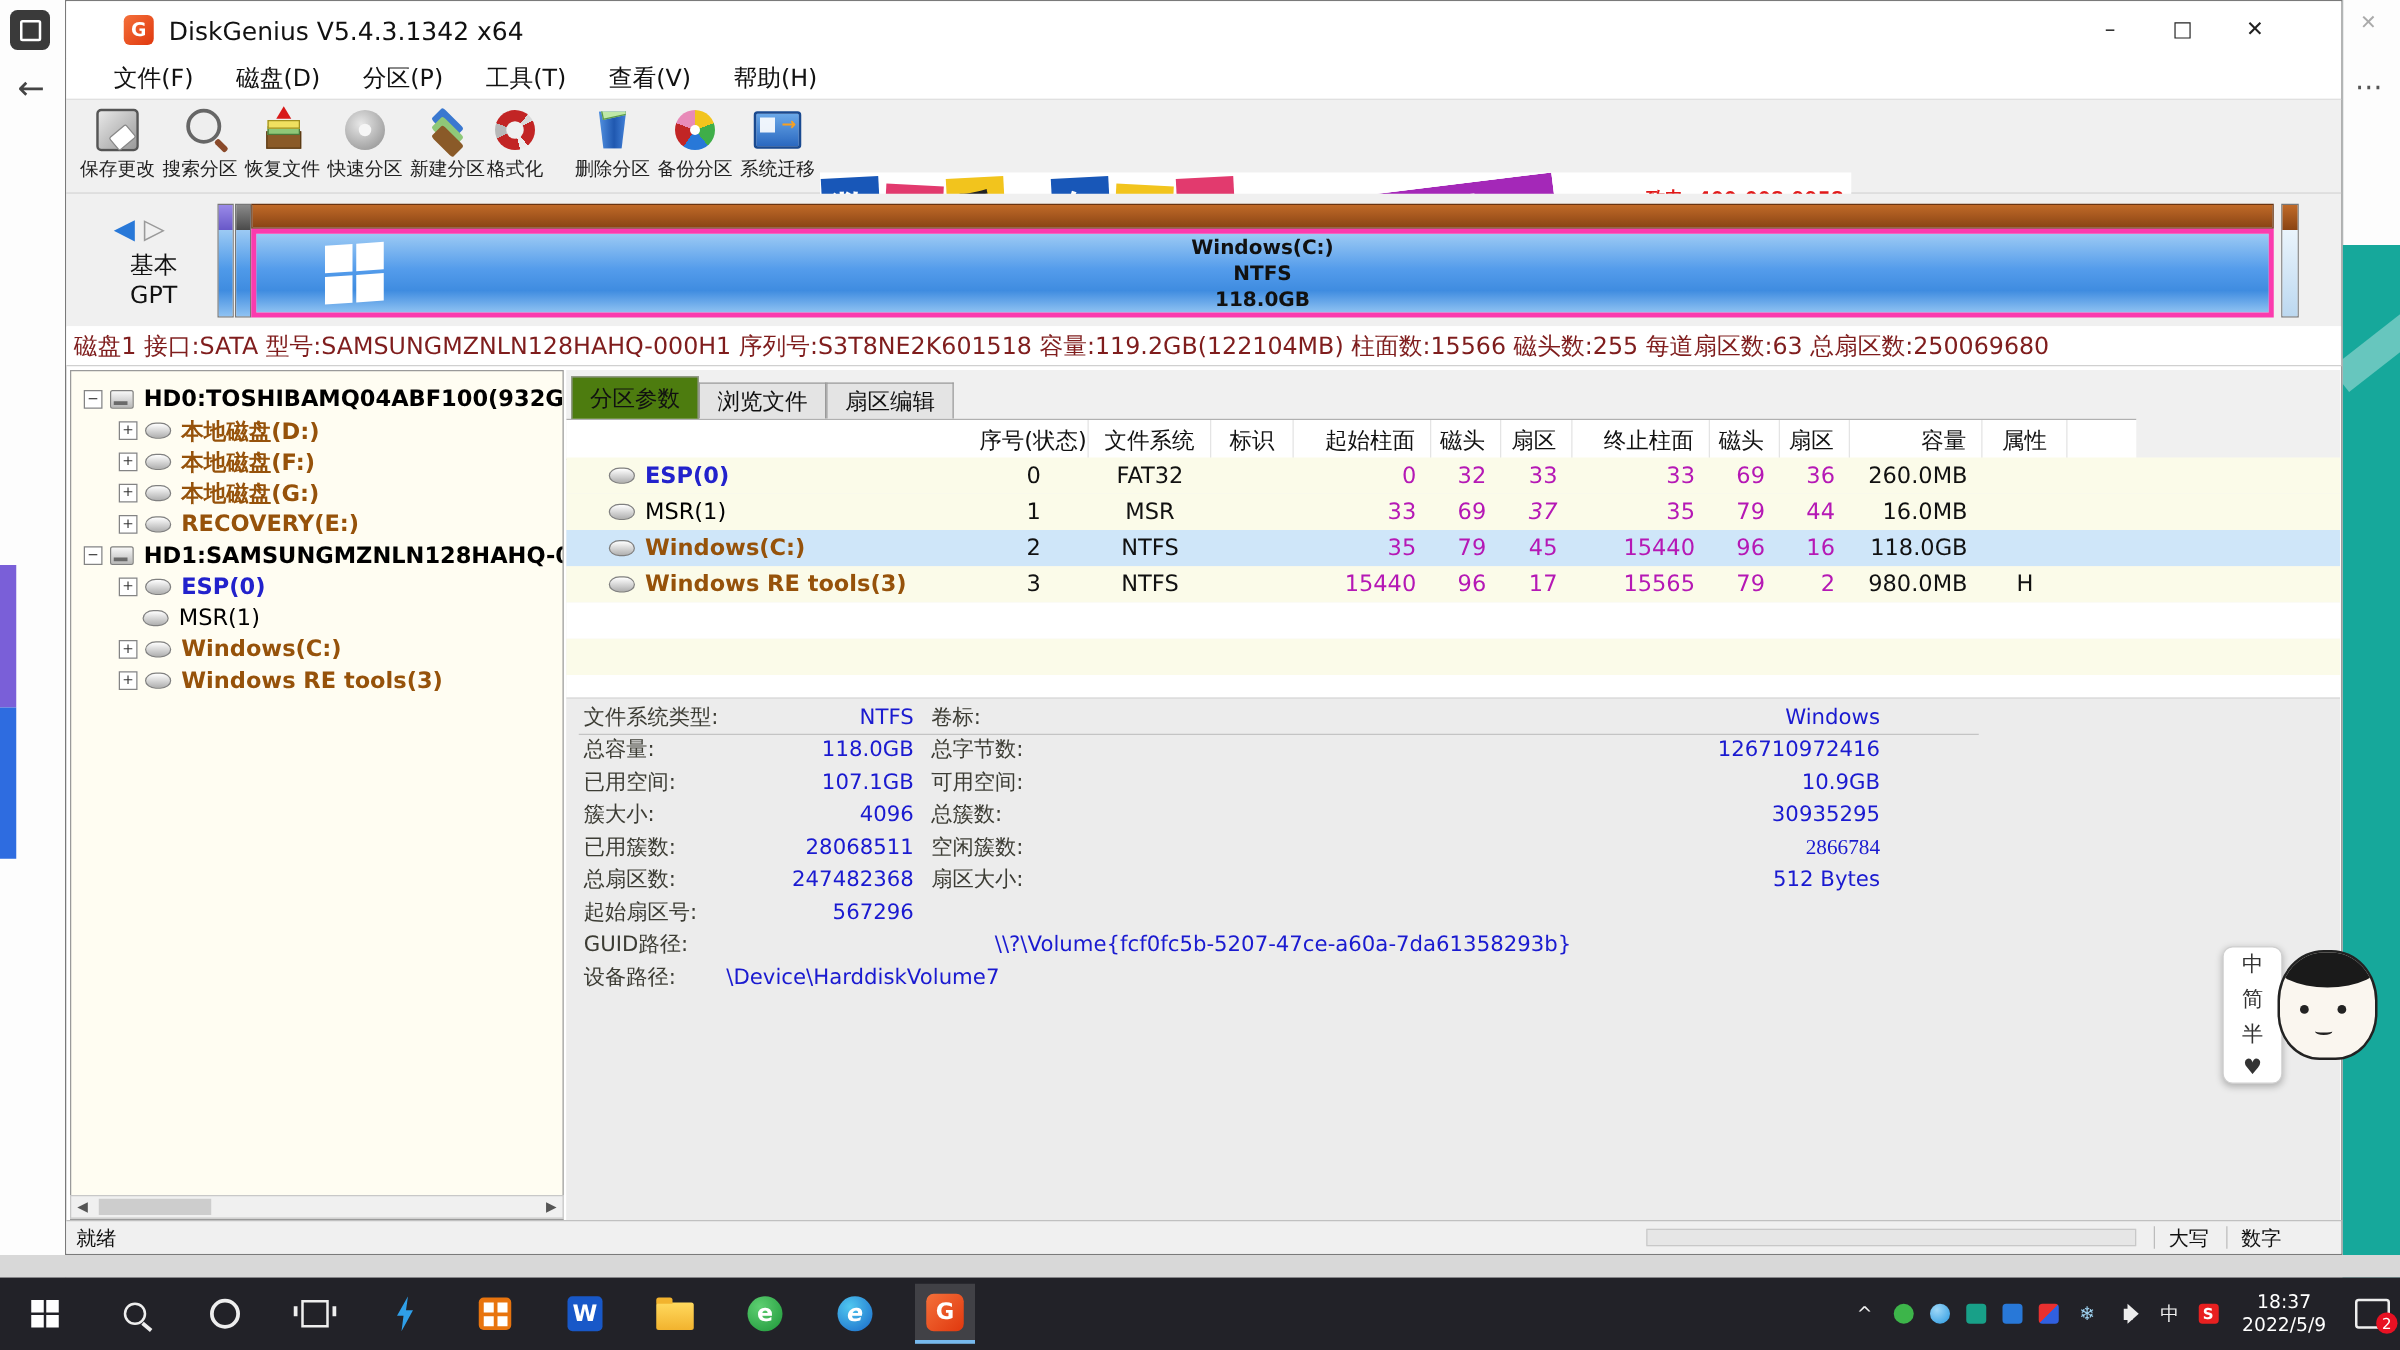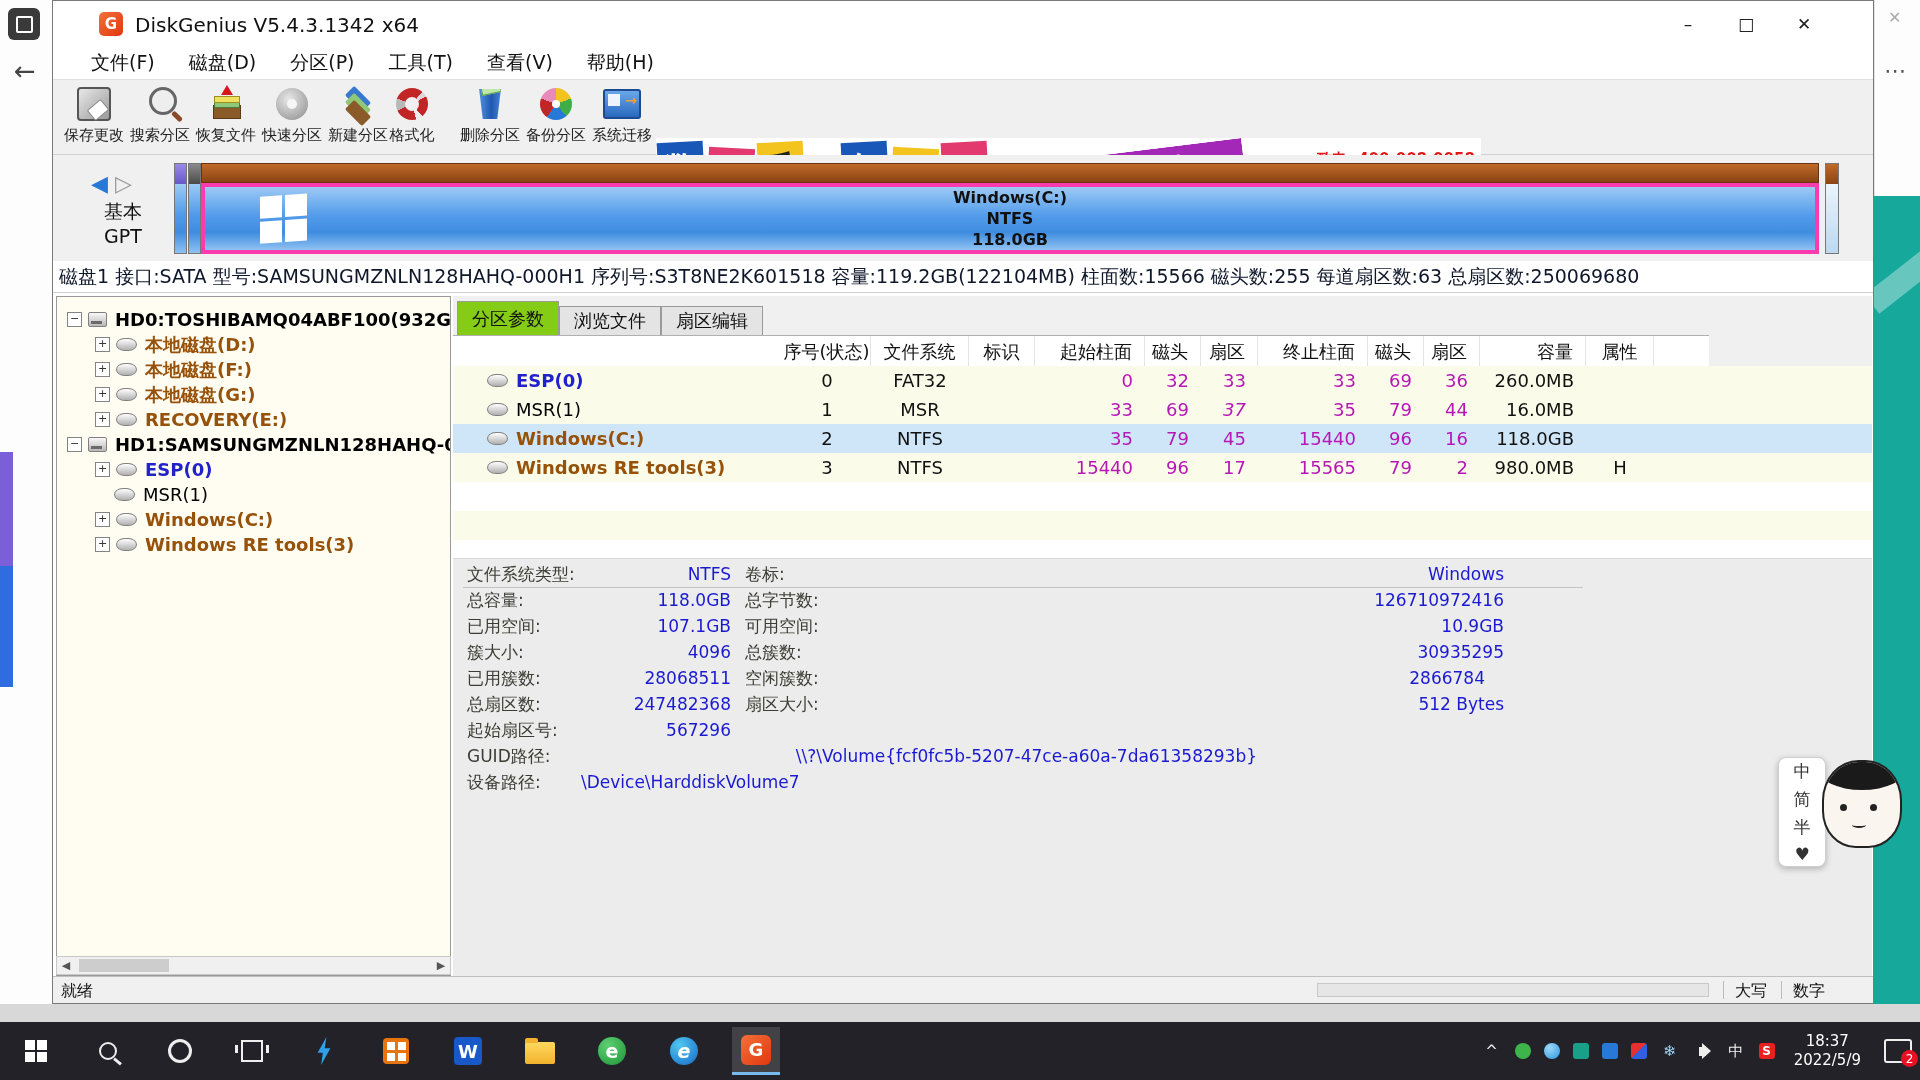--- a/index.html
+++ b/index.html
@@ -99,39 +99,39 @@
     background:linear-gradient(180deg,#9ccaf4 0%,#549ceb 45%,#3f8ce0 72%,#8fc2f2 100%);position:relative;}
   .winlogo{position:absolute;left:55px;top:8px;width:48px;height:48px;display:grid;grid-template-columns:22px 22px;grid-template-rows:22px 22px;gap:3px;transform:skewY(-4deg);}
   .winlogo i{background:#fff;}
   .mainbar-text{position:absolute;left:0;top:0;width:100%;height:63px;text-align:center;font-size:16px;font-weight:600;color:#111;line-height:21px;}
   .rstrip{left:1772px;top:8px;width:14px;height:91px;border:1px solid #777;box-sizing:border-box;}
   .rstrip .cap{height:20px;background:linear-gradient(180deg,#c06a28,#8a4414);}
   .rstrip .body{height:69px;background:linear-gradient(180deg,#eaf4fc,#bcd8f0);}
 
   
   .diskinfo{left:0;top:260px;width:100%;height:32px;background:#fff;border-bottom:1px solid #d0d0d0;
-    display:flex;align-items:center;padding-left:6px;font-size:19px;color:#0f172a;box-sizing:border-box;white-space:nowrap;}
+    display:flex;align-items:center;padding-left:6px;font-size:19px;color:#7f1d1d;box-sizing:border-box;white-space:nowrap;}
 
   
   .treepanel{left:3px;top:295px;width:395px;height:680px;background:#fffdf2;border:1px solid #9a9a9a;box-sizing:border-box;overflow:hidden;}
   .tree-row{position:absolute;height:25px;display:flex;align-items:center;}
   .expander{width:13px;height:13px;background:#fff;border:1px solid #848484;font-size:11px;line-height:11px;text-align:center;color:#333;margin-right:6px;flex:none;}
   .tico-disk{width:17px;height:13px;background:linear-gradient(180deg,#f8f8f8,#b8b8b8);border:1px solid #808080;border-radius:2px;margin-right:8px;flex:none;position:relative;}
   .tico-disk::after{content:"";position:absolute;left:2px;bottom:2px;width:11px;height:3px;background:#6a6a6a;}
   .tico-part{width:19px;height:11px;background:linear-gradient(180deg,#ffffff,#b0b0b0);border:1px solid #808080;border-radius:50% / 60%;margin-right:8px;flex:none;}
   .tree-label{font-size:18px;white-space:nowrap;}
   .c-black{color:#000;} .c-brown{color:#96520a;} .c-blue{color:#2222cc;} .bold{font-weight:bold;}
   .tree-hscroll{left:3px;top:955px;width:395px;height:19px;background:#f0f0f0;border:1px solid #c8c8c8;box-sizing:border-box;display:flex;align-items:center;justify-content:space-between;font-size:11px;color:#555;}
   .tree-hscroll .thumb{position:absolute;left:22px;top:2px;width:90px;height:13px;background:#cdcdcd;}
   .hs-arrow{width:18px;text-align:center;}
 
   .rightpanel{left:400px;top:295px;width:1419px;height:680px;background:#f0f0f0;overflow:hidden;}
   .tabs{position:absolute;left:4px;top:6px;height:33px;display:flex;align-items:flex-end;}
   .tab{height:28px;padding:0 14px;font-size:18px;color:#111;display:flex;align-items:center;border:1px solid #9a9a9a;border-bottom:none;background:#e4e4e4;}
-  .tab.active{height:33px;background:#84cc16;position:relative;z-index:2;font-family:Liberation Serif, serif;}
+  .tab.active{height:33px;background:#4d7c0f;position:relative;z-index:2;font-family:Liberation Serif, serif;}
   .thead{position:absolute;left:0;top:39px;width:1256px;height:31px;background:#fff;border-top:1px solid #b0b0b0;border-bottom:1px solid #c4c4c4;}
   .th{position:absolute;top:0;height:31px;display:flex;align-items:center;justify-content:center;font-size:18px;color:#111;box-sizing:border-box;border-right:1px solid #e4e4e4;}
   .th.r{justify-content:flex-end;padding-right:12px;}
   .trow{position:absolute;left:0;width:1419px;height:29px;}
   .td{position:absolute;top:0;height:29px;display:flex;align-items:center;justify-content:center;font-size:18px;color:#111;box-sizing:border-box;}
   .td.r{justify-content:flex-end;padding-right:12px;}
   .td.num{color:#b518b5;}
   .td.name{justify-content:flex-start;padding-left:34px;}
   .rowbg-y{background:#fbfbe9;} .rowbg-w{background:#ffffff;} .rowbg-sel{background:#cfe6f9;}
 
@@ -525,21 +525,21 @@
             <div class="dline" style="top: 82px; left: 0px; width: 1419px;">
               <span class="dlab" style="left: 14px;">簇大小:</span>
               <span class="dval" style="left: 128px; width: 150px;">4096</span>
               <span class="dlab" style="left: 292px;">总簇数:</span>
               <span class="dval" style="left: 440px; width: 611px;">30935295</span>
             </div>
             <div class="dline" style="top: 108px; left: 0px; width: 1419px; padding-left: 24px;">
               <span class="dlab" style="left: 14px;">已用簇数:</span>
               <span class="dval" style="left: 128px; width: 150px;">28068511</span>
               <span class="dlab" style="left: 292px;">空闲簇数:</span>
-              <span class="dval" style="left: 421px; width: 611px;">2866784</span>
+              <span class="dval" style="left: 440px; width: 611px; font-family: Liberation Serif, serif;">2866784</span>
             </div>
             <div class="dline" style="top: 134px; left: 0px; width: 1419px;">
               <span class="dlab" style="left: 14px;">总扇区数:</span>
               <span class="dval" style="left: 128px; width: 150px;">247482368</span>
               <span class="dlab" style="left: 292px;">扇区大小:</span>
               <span class="dval" style="left: 440px; width: 611px;">512 Bytes</span>
             </div>
             <div class="dline" style="top: 160px; left: 0px; width: 1419px;">
               <span class="dlab" style="left: 14px;">起始扇区号:</span>
               <span class="dval" style="left: 128px; width: 150px;">567296</span>

